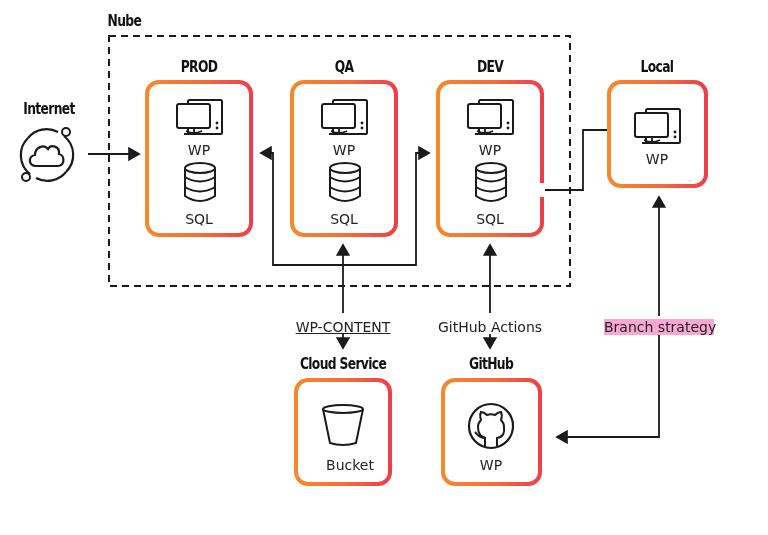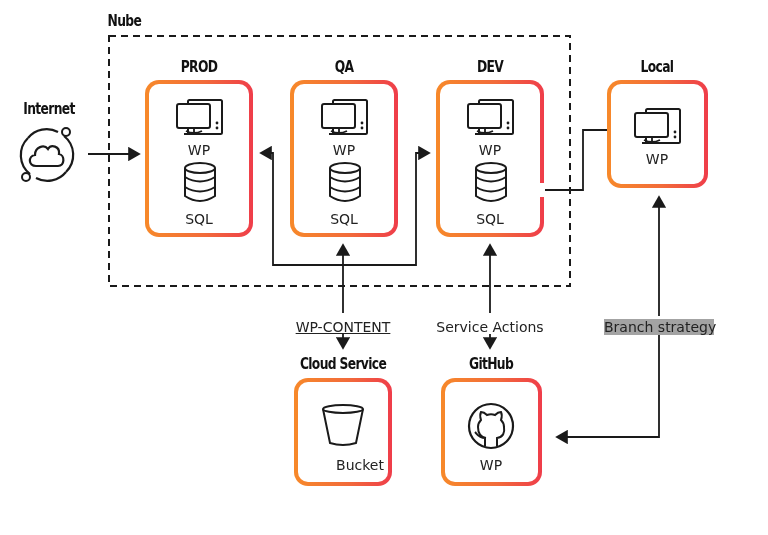--- a/index.html
+++ b/index.html
@@ -78,22 +78,22 @@
 <div class="box" style="left:294px;top:378px;width:98px;height:108px;">
     <div class="inner"></div>
   </div>
 
 <div class="title" style="left:456px;top:355px;width:70px;">GitHub</div>
 <div class="box" style="left:441px;top:378px;width:101px;height:108px;">
     <div class="inner"></div>
   </div>
 
 <div class="small" style="left:293px;top:319px;width:100px;text-decoration:underline;">WP-CONTENT</div>
-<div class="small" style="left:430px;top:319px;width:120px;">Service Actions</div>
-<div class="small" style="left:604px;top:319px;width:110px;background:#a3a3a3;">Branch strategy</div>
+<div class="small" style="left:430px;top:319px;width:120px;">GitHub Actions</div>
+<div class="small" style="left:604px;top:319px;width:110px;background:#f9a8d4;">Branch strategy</div>
 
 <div id="icons">
     <div style="position: absolute; left: 176px; top: 98px;"><svg width="48" height="40" viewBox="0 0 48 40">
         <rect x="12" y="2" width="34" height="34" rx="1.5" fill="none" stroke="#1a1a1a" stroke-width="2"></rect>
         <rect x="1" y="6" width="33" height="24" rx="2" fill="#fff" stroke="#1a1a1a" stroke-width="2"></rect>
         <path d="M18,30 V35 M8,36 H28 M10,33 Q18,37 26,33" fill="none" stroke="#1a1a1a" stroke-width="1.8"></path>
         <circle cx="41" cy="25" r="1.4" fill="#1a1a1a"></circle>
         <circle cx="41" cy="30" r="1.4" fill="#1a1a1a"></circle>
       </svg></div>
     <div class="small" style="left: 169px; top: 142px; width: 60px;">WP</div>
@@ -136,19 +136,19 @@
         <rect x="1" y="6" width="33" height="24" rx="2" fill="#fff" stroke="#1a1a1a" stroke-width="2"></rect>
         <path d="M18,30 V35 M8,36 H28 M10,33 Q18,37 26,33" fill="none" stroke="#1a1a1a" stroke-width="1.8"></path>
         <circle cx="41" cy="25" r="1.4" fill="#1a1a1a"></circle>
         <circle cx="41" cy="30" r="1.4" fill="#1a1a1a"></circle>
       </svg></div>
     <div class="small" style="left: 627px; top: 151px; width: 60px;">WP</div>
     <div style="position: absolute; left: 320px; top: 403px;"><svg width="46" height="46" viewBox="0 0 46 46">
         <ellipse cx="23" cy="6" rx="20" ry="4" fill="none" stroke="#1a1a1a" stroke-width="2"></ellipse>
         <path d="M3,6 L10,40 Q23,44 36,40 L43,6" fill="none" stroke="#1a1a1a" stroke-width="2"></path>
       </svg></div>
-    <div class="small" style="left: 330px; top: 457px; width: 60px;">Bucket</div>
+    <div class="small" style="left: 320px; top: 457px; width: 60px;">Bucket</div>
     <div style="position: absolute; left: 466px; top: 401px;"><svg width="50" height="50" viewBox="0 0 50 50">
         <circle cx="25" cy="25" r="22" fill="none" stroke="#1a1a1a" stroke-width="2.2"></circle>
         <path d="M19,45 V37 C13,37 11,33 9,31 M31,45 V37 C37,36 39,32 38,26 C38,23 37,21 35,19 C36,16 36,13 35,11 C32,11 30,13 29,14 C26,13 24,13 21,14 C20,13 18,11 15,11 C14,13 14,16 15,19 C13,21 12,23 12,26 C12,32 14,36 20,37" fill="none" stroke="#1a1a1a" stroke-width="2"></path>
       </svg></div>
     <div class="small" style="left: 461px; top: 457px; width: 60px;">WP</div>
   </div>
 
 </body></html>

